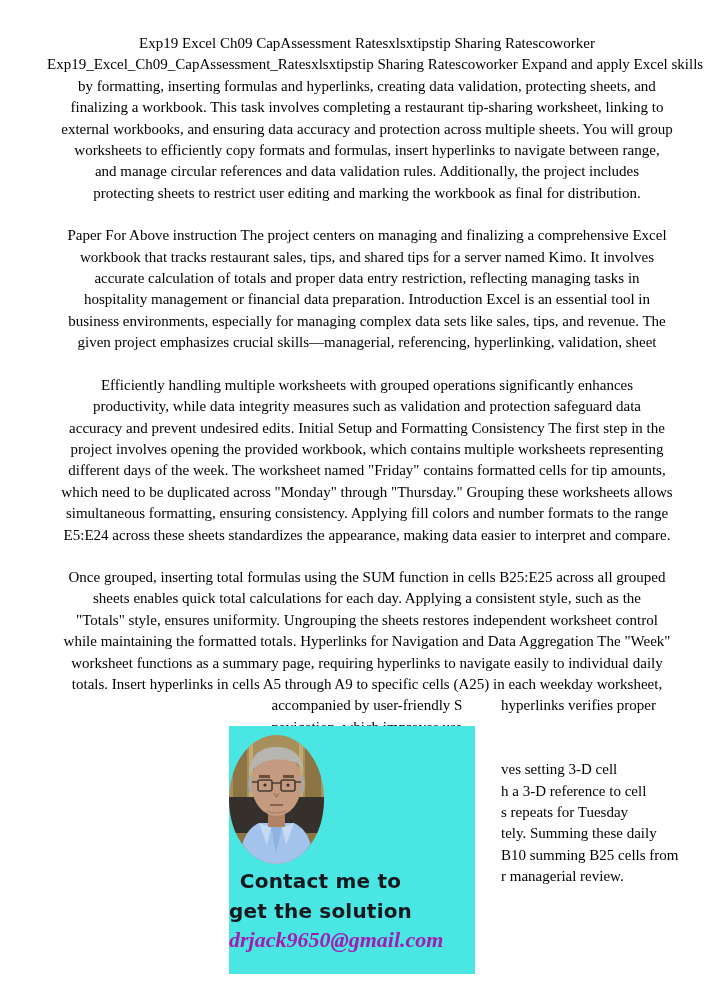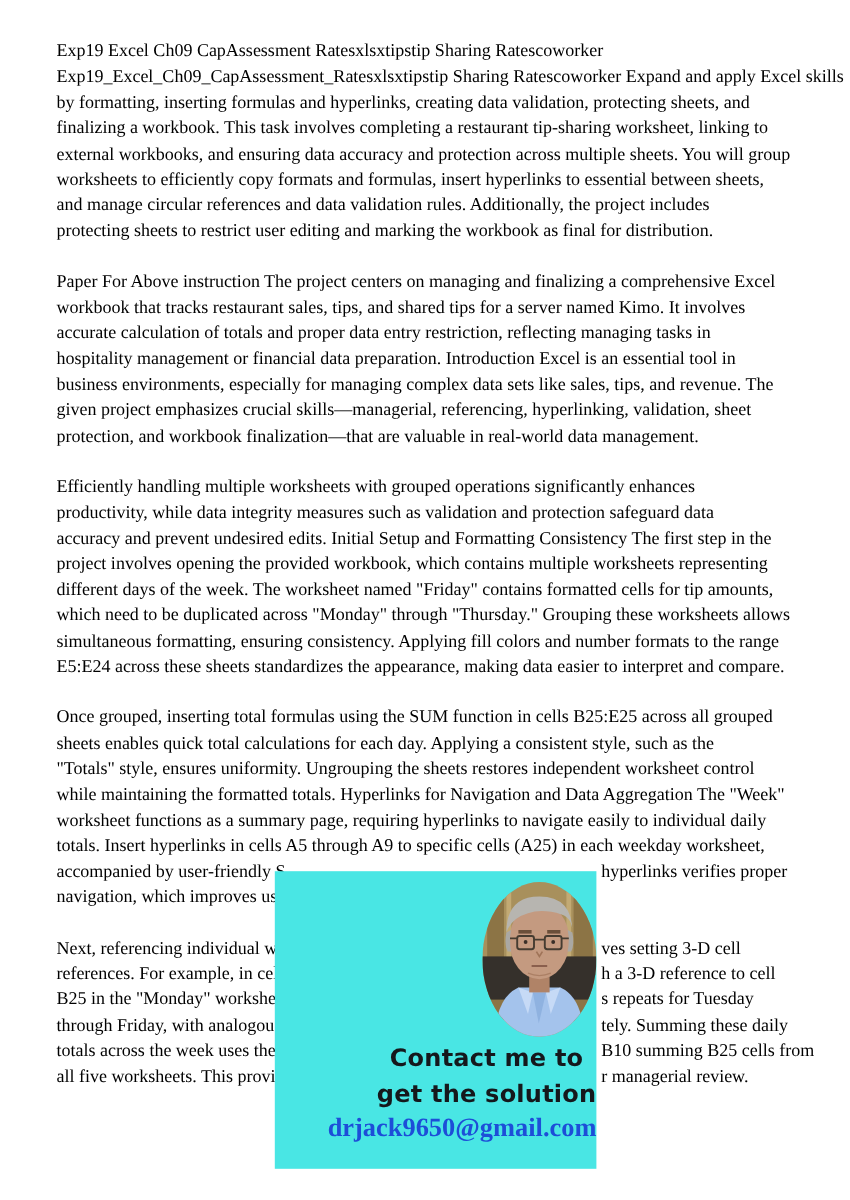--- a/index.html
+++ b/index.html
@@ -11,30 +11,30 @@
   }
   #doc {
     position: absolute;
     left: 47px; top: 33px;
     width: 640px;
     color: #000000;
     font-size: 15px;
     line-height: 21.4px;
   }
   .para { margin-bottom: 21px; }
-  .line { position: relative; white-space: nowrap; }
+  .line { position: relative; white-space: nowrap; text-align: center; }
   .frag-right { position: absolute; left: 454px; top: 0; }
   #contact-overlay {
     position: absolute;
     left: 229px; top: 726px;
-    width: 268px; height: 248px;
+    width: 246px; height: 248px;
     z-index: 5;
     display: flex;
     flex-direction: column;
-    align-items: flex-end;
+    align-items: flex-start;
   }
   #portrait { margin-top: 9px; }
   .overlay-heading {
     margin-top: 2px;
     font-family: "DejaVu Sans", sans-serif;
     font-weight: 700;
     font-size: 20px;
     line-height: 30px;
     text-align: center;
     letter-spacing: 0.2px;
@@ -50,32 +50,31 @@
 </head>
 <body>
 
 <div id="doc">
     <div class="para">
       <div class="line">Exp19 Excel Ch09 CapAssessment Ratesxlsxtipstip Sharing Ratescoworker</div>
       <div class="line">Exp19_Excel_Ch09_CapAssessment_Ratesxlsxtipstip Sharing Ratescoworker Expand and apply Excel skills</div>
       <div class="line">by formatting, inserting formulas and hyperlinks, creating data validation, protecting sheets, and</div>
       <div class="line">finalizing a workbook. This task involves completing a restaurant tip-sharing worksheet, linking to</div>
       <div class="line">external workbooks, and ensuring data accuracy and protection across multiple sheets. You will group</div>
-      <div class="line">worksheets to efficiently copy formats and formulas, insert hyperlinks to essential between sheets,</div>
+      <div class="line">worksheets to efficiently copy formats and formulas, insert hyperlinks to navigate between range,</div>
       <div class="line">and manage circular references and data validation rules. Additionally, the project includes</div>
       <div class="line">protecting sheets to restrict user editing and marking the workbook as final for distribution.</div>
     </div>
     <div class="para">
       <div class="line">Paper For Above instruction The project centers on managing and finalizing a comprehensive Excel</div>
       <div class="line">workbook that tracks restaurant sales, tips, and shared tips for a server named Kimo. It involves</div>
       <div class="line">accurate calculation of totals and proper data entry restriction, reflecting managing tasks in</div>
       <div class="line">hospitality management or financial data preparation. Introduction Excel is an essential tool in</div>
       <div class="line">business environments, especially for managing complex data sets like sales, tips, and revenue. The</div>
       <div class="line">given project emphasizes crucial skills—managerial, referencing, hyperlinking, validation, sheet</div>
-      <div class="line">protection, and workbook finalization—that are valuable in real-world data management.</div>
     </div>
     <div class="para">
       <div class="line">Efficiently handling multiple worksheets with grouped operations significantly enhances</div>
       <div class="line">productivity, while data integrity measures such as validation and protection safeguard data</div>
       <div class="line">accuracy and prevent undesired edits. Initial Setup and Formatting Consistency The first step in the</div>
       <div class="line">project involves opening the provided workbook, which contains multiple worksheets representing</div>
       <div class="line">different days of the week. The worksheet named "Friday" contains formatted cells for tip amounts,</div>
       <div class="line">which need to be duplicated across "Monday" through "Thursday." Grouping these worksheets allows</div>
       <div class="line">simultaneous formatting, ensuring consistency. Applying fill colors and number formats to the range</div>
       <div class="line">E5:E24 across these sheets standardizes the appearance, making data easier to interpret and compare.</div>
@@ -134,14 +133,14 @@
       <circle cx="59" cy="50" r="1.6" fill="#3a2f28"></circle>
       <path d="M 45 58 L 47.5 62 L 50 58" fill="none" stroke="#a07458" stroke-width="1.4"></path>
       <line x1="41" y1="70" x2="54" y2="70" stroke="#8a5f4d" stroke-width="1.8"></line>
       <path d="M 38 76 Q 47.5 80 57 76" fill="none" stroke="#ab7f64" stroke-width="1.2"></path>
     </g>
   </svg>
   <div class="overlay-heading" style="color: rgb(21, 24, 28);">
     <div>Contact me to</div>
     <div>get the solution</div>
   </div>
-  <div class="overlay-email" style="color: #1d4ed8;">drjack9650@gmail.com</div>
+  <div class="overlay-email" style="color: #a21caf; font-style: italic;">drjack9650@gmail.com</div>
 </div>
 
 </body></html>

